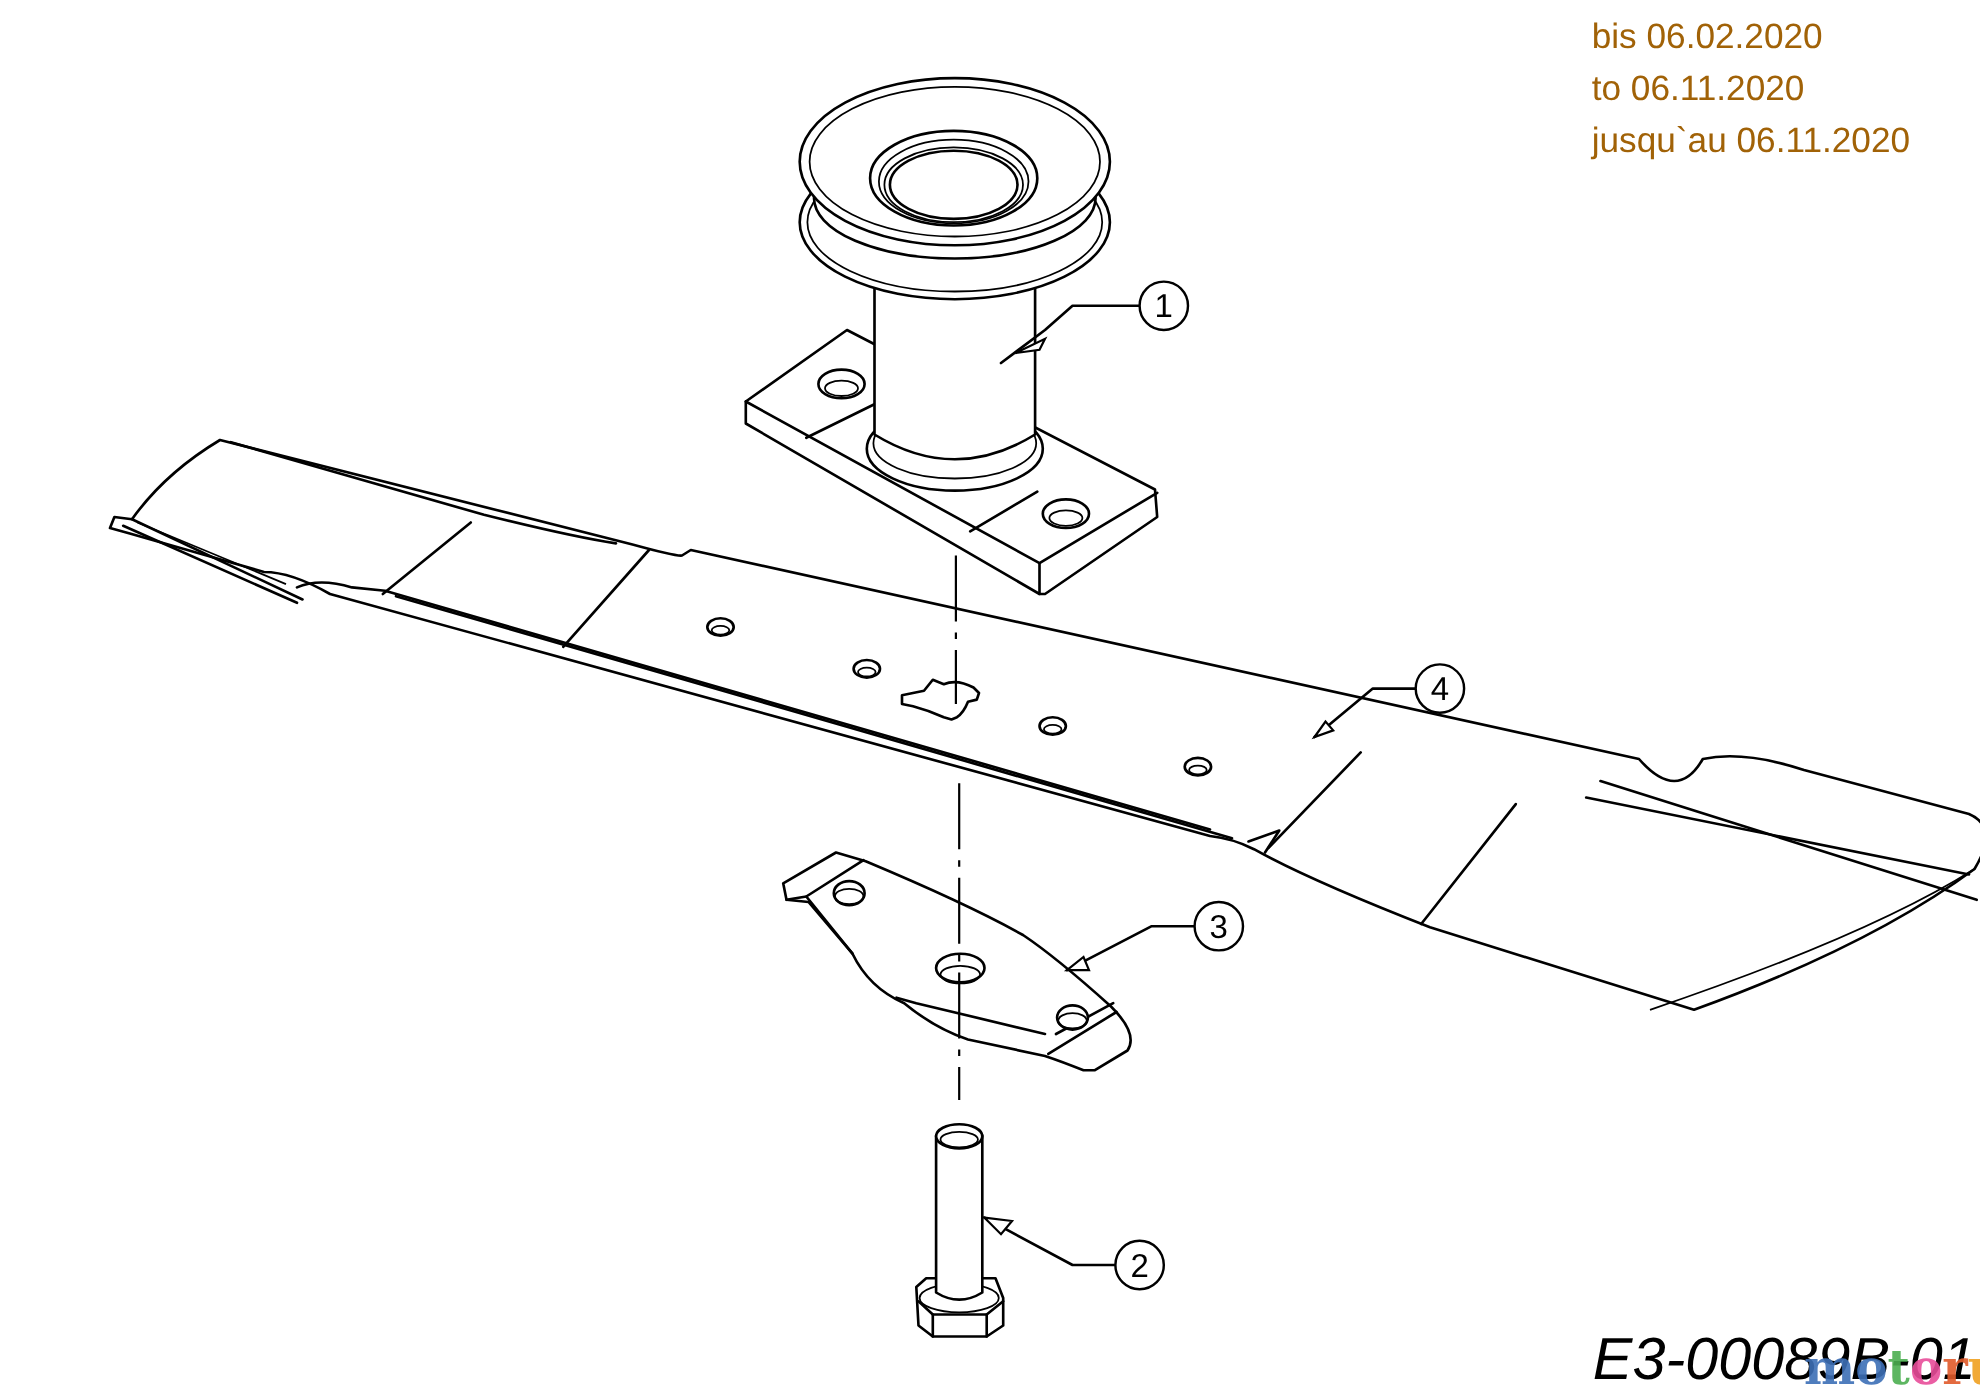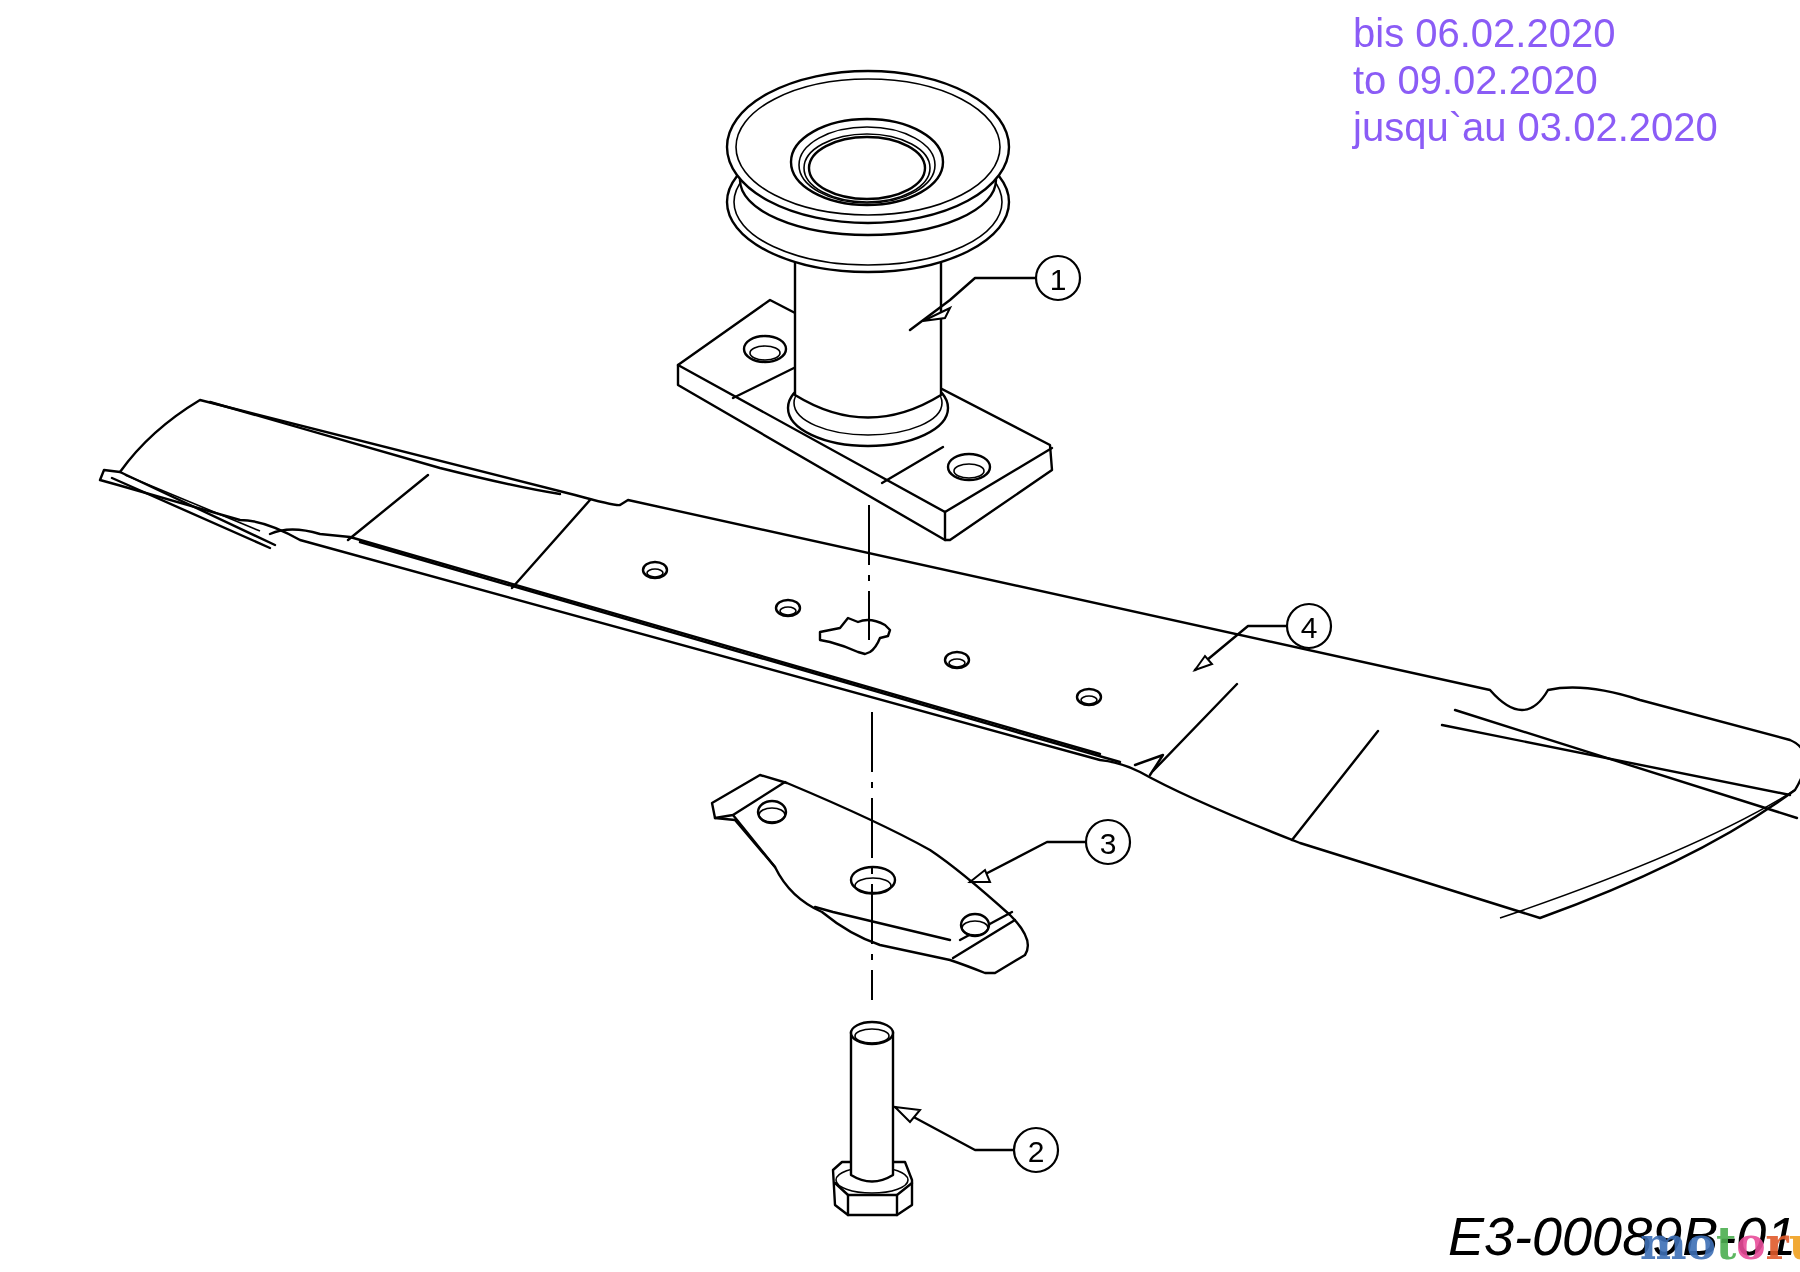--- a/index.html
+++ b/index.html
@@ -1,37 +1,37 @@
 <!DOCTYPE html>
 <html><head>
 <meta charset="utf-8">
 <style>
   html, body { margin:0; padding:0; background:#ffffff; }
   body { width:1800px; height:1272px; position:relative; overflow:hidden; font-family:"Liberation Sans", sans-serif; }
-  .validity { position:absolute; left:1353px; top:10px; font-size:40px; line-height:47px; color:#8b5cf6; }
+  .validity { position:absolute; left:1447px; top:10px; font-size:32px; line-height:47px; color:#a16207; }
   .validity div { white-space:nowrap; }
   .drawing-id { position:absolute; left:1448px; top:1205px; font-size:54px; color:#000; white-space:nowrap; letter-spacing:0px;font-style:italic; }
   .watermark { position:absolute; left:1640px; top:1218px; font-family:"DejaVu Serif", serif; font-weight:bold; font-size:44px; white-space:nowrap; opacity:0.9; }
   .watermark span { display:inline-block; }
   svg.art { position:absolute; left:0; top:0; }
   .ln { fill:none; stroke:#000; stroke-width:2.4; stroke-linejoin:round; stroke-linecap:round; }
   .thin { fill:none; stroke:#000; stroke-width:1.6; }
   .fillw { fill:#fff; stroke:#000; stroke-width:2.4; stroke-linejoin:round; }
   .dash { fill:none; stroke:#000; stroke-width:2; stroke-dasharray:60 10 6 10; }
   .callout-circle { fill:#fff; stroke:#000; stroke-width:2.2; }
   .callout-num { font-family:"Liberation Sans", sans-serif; font-size:30px; text-anchor:middle; dominant-baseline:central; fill:#000; }
   .arrowhead { fill:#fff; stroke:#000; stroke-width:2; }
 </style>
 </head>
 <body>
 
 <div class="validity">
   <div>bis 06.02.2020</div>
-  <div>to 09.02.2020</div>
-  <div>jusqu`au 03.02.2020</div>
+  <div>to 06.11.2020</div>
+  <div>jusqu`au 06.11.2020</div>
 </div>
 
 <svg class="art" width="1800" height="1272" viewBox="0 0 1800 1272">
 
   <g>
 
     <path class="fillw" d="
       M 200 400
       L 575 495
       Q 615 506 620 505

